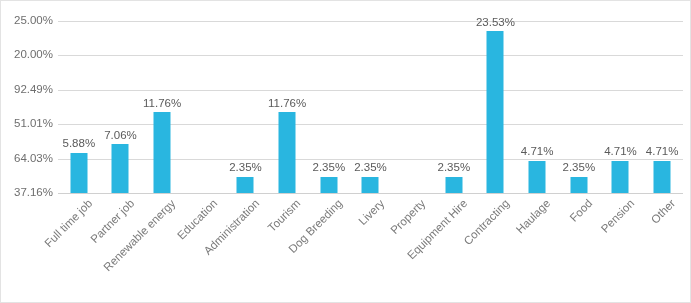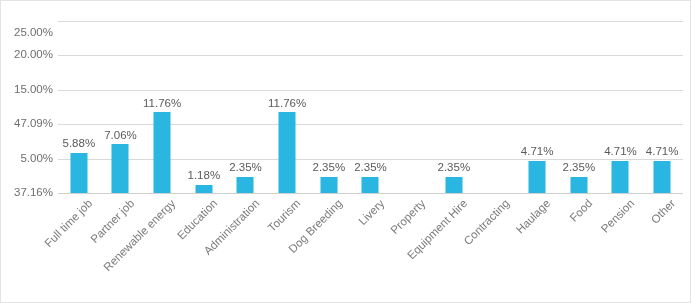--- a/index.html
+++ b/index.html
@@ -105,25 +105,25 @@
     display: inline-block;
   }
 </style>
 </head>
 <body>
 
 <div id="chart-frame">
 
   <div id="y-axis-labels">
       <div class="y-tick" style="top: 192px;">37.16%</div>
-      <div class="y-tick" style="top: 157.6px;">5.00%</div>
-      <div class="y-tick" style="top: 123.2px;">47.09%</div>
-      <div class="y-tick" style="top: 88.8px;">15.00%</div>
+      <div class="y-tick" style="top: 157.6px;">64.03%</div>
+      <div class="y-tick" style="top: 123.2px;">51.01%</div>
+      <div class="y-tick" style="top: 88.8px;">92.49%</div>
       <div class="y-tick" style="top: 54.4px; margin-left: 8px;">20.00%</div>
-      <div class="y-tick" style="top: 32px; margin-left: 20px;">25.00%</div>
+      <div class="y-tick" style="top: 20px; margin-left: 20px;">25.00%</div>
     </div>
 
   <div id="plot-area">
       <div class="axis-baseline" style="top: 172px;"></div>
       <div class="gridline" style="top: 137.6px;"></div>
       <div class="gridline" style="top: 103.2px;"></div>
       <div class="gridline" style="top: 68.8px;"></div>
       <div class="gridline" style="top: 34.4px;"></div>
       <div class="gridline" style="top: 0px;"></div>
       <div class="bar-slot" style="left: 0px; width: 41.6667px;">
@@ -131,43 +131,43 @@
         <div class="bar-value" style="bottom: 43.4544px;">5.88%</div>
       </div>
       <div class="bar-slot" style="left: 41.6667px; width: 41.6667px;">
         <div class="bar" title="Partner job 7.06%" style="height: 48.5728px; background: rgb(41, 182, 224);"></div>
         <div class="bar-value" style="bottom: 51.5728px;">7.06%</div>
       </div>
       <div class="bar-slot" style="left: 83.3333px; width: 41.6667px;">
         <div class="bar" title="Renewable energy 11.76%" style="height: 80.9088px; background: rgb(41, 182, 224);"></div>
         <div class="bar-value" style="bottom: 83.9088px;">11.76%</div>
       </div>
-      <div class="bar-slot" style="left: 125px; width: 41.6667px;">
-        <div class="bar" title="Education 1.18%" style="height: 8.1184px; background: rgb(41, 182, 224);"></div>
-        <div class="bar-value" style="bottom: 11.1184px;">1.18%</div>
-      </div>
       <div class="bar-slot" style="left: 166.667px; width: 41.6667px;">
         <div class="bar" title="Administration 2.35%" style="height: 16.168px; background: rgb(41, 182, 224);"></div>
         <div class="bar-value" style="bottom: 19.168px;">2.35%</div>
       </div>
       <div class="bar-slot" style="left: 208.333px; width: 41.6667px;">
         <div class="bar" title="Tourism 11.76%" style="height: 80.9088px; background: rgb(41, 182, 224);"></div>
         <div class="bar-value" style="bottom: 83.9088px;">11.76%</div>
       </div>
       <div class="bar-slot" style="left: 250px; width: 41.6667px;">
         <div class="bar" title="Dog Breeding 2.35%" style="height: 16.168px; background: rgb(41, 182, 224);"></div>
         <div class="bar-value" style="bottom: 19.168px;">2.35%</div>
       </div>
       <div class="bar-slot" style="left: 291.667px; width: 41.6667px;">
         <div class="bar" title="Livery 2.35%" style="height: 16.168px; background: rgb(41, 182, 224);"></div>
         <div class="bar-value" style="bottom: 19.168px;">2.35%</div>
       </div>
       <div class="bar-slot" style="left: 375px; width: 41.6667px;">
         <div class="bar" title="Equipment Hire 2.35%" style="height: 16.168px; background: rgb(41, 182, 224);"></div>
         <div class="bar-value" style="bottom: 19.168px;">2.35%</div>
+      </div>
+      <div class="bar-slot" style="left: 416.667px; width: 41.6667px;">
+        <div class="bar" title="Contracting 23.53%" style="height: 161.886px; background: rgb(41, 182, 224);"></div>
+        <div class="bar-value" style="bottom: 164.886px;">23.53%</div>
       </div>
       <div class="bar-slot" style="left: 458.333px; width: 41.6667px;">
         <div class="bar" title="Haulage 4.71%" style="height: 32.4048px; background: rgb(41, 182, 224);"></div>
         <div class="bar-value" style="bottom: 35.4048px;">4.71%</div>
       </div>
       <div class="bar-slot" style="left: 500px; width: 41.6667px;">
         <div class="bar" title="Food 2.35%" style="height: 16.168px; background: rgb(41, 182, 224);"></div>
         <div class="bar-value" style="bottom: 19.168px;">2.35%</div>
       </div>
       <div class="bar-slot" style="left: 541.667px; width: 41.6667px;">

